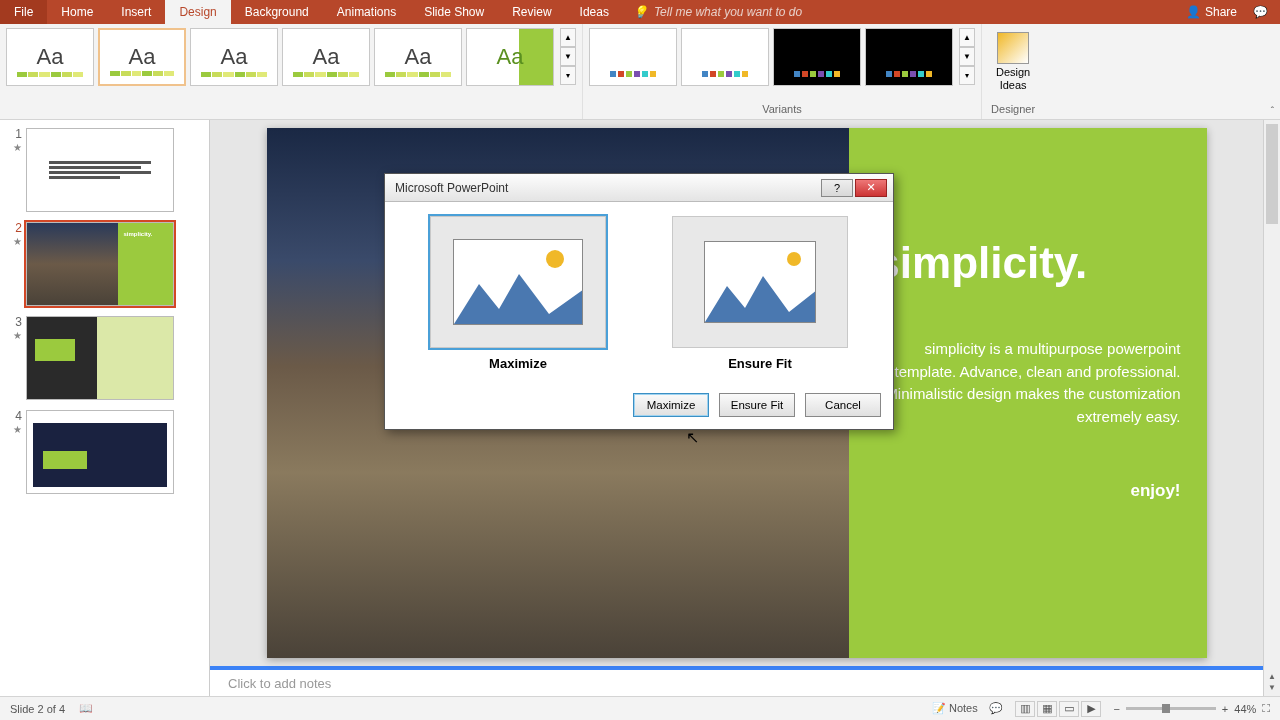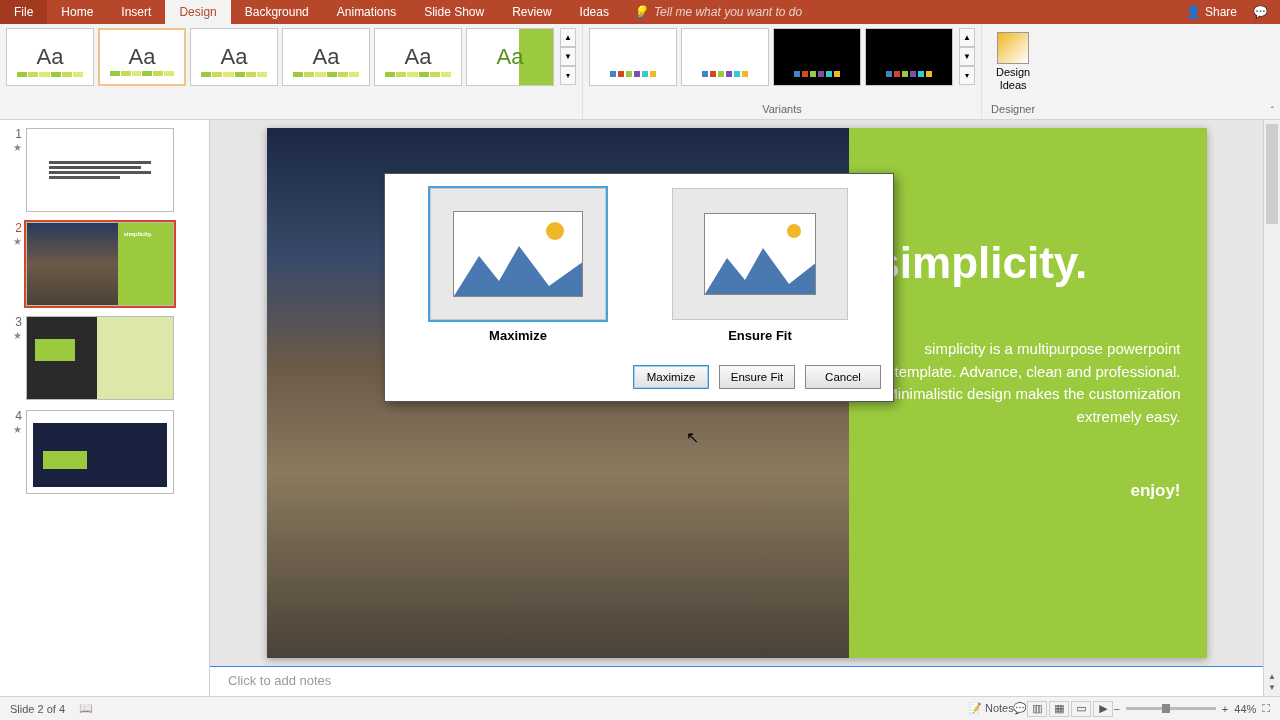--- a/index.html
+++ b/index.html
@@ -48,29 +48,29 @@
 
 .canvas-area { flex: 1; display: flex; flex-direction: column; position: relative; }
 .canvas { flex: 1; display: flex; align-items: center; justify-content: center; background: #e6e6e6; position: relative; }
 .slide { width: 940px; height: 530px; background: #222; position: relative; overflow: hidden; box-shadow: 0 2px 8px rgba(0,0,0,0.3); }
 .slide .photo { position: absolute; left: 0; top: 0; width: 62%; height: 100%; background: linear-gradient(#1a2844 0%, #3a4a6a 25%, #6b5a48 45%, #8a7a5e 65%, #4a4238 100%); }
 .slide .green { position: absolute; right: 0; top: 0; width: 38%; height: 100%; background: #9bca3e; color: #fff; padding: 30px 26px; }
 .slide .green h1 { font-size: 44px; font-weight: bold; margin-top: 80px; }
 .slide .green p { font-size: 15px; line-height: 1.5; margin-top: 50px; }
 .slide .green .enjoy { font-size: 17px; font-weight: bold; }
 
-.notes { height: 30px; background: #fff; border-top: 1px solid #3b82f6; padding: 6px 18px; color: #999; font-size: 13px; }
+.notes { height: 30px; background: #fff; border-top: 4px solid #3b82f6; padding: 6px 18px; color: #999; font-size: 13px; }
 
 .vscroll { width: 17px; background: #f0f0f0; border-left: 1px solid #d0d0d0; position: relative; }
 .vscroll .thumb { position: absolute; top: 4px; left: 2px; right: 2px; height: 100px; background: #cdcdcd; }
 .vscroll .arrows { position: absolute; bottom: 4px; left: 0; right: 0; display: flex; flex-direction: column; gap: 2px; align-items: center; font-size: 8px; color: #666; }
 
 
 .statusbar { position: absolute; bottom: 0; left: 0; right: 0; height: 24px; background: #f3f3f3; border-top: 1px solid #d4d4d4; display: flex; align-items: center; padding: 0 10px; font-size: 11px; color: #555; }
-.statusbar .right { margin-left: auto; display: flex; align-items: center; gap: 0; }
+.statusbar .right { margin-left: auto; display: flex; align-items: center; gap: 12px; }
 .view-btns { display: flex; gap: 2px; }
 .view-btns span { width: 20px; height: 16px; border: 1px solid #ccc; display: inline-flex; align-items: center; justify-content: center; cursor: pointer; }
 .zoom { display: flex; align-items: center; gap: 6px; }
 .zoom .track { width: 90px; height: 3px; background: #bbb; position: relative; }
 .zoom .track .thumb { position: absolute; left: 40%; top: -3px; width: 8px; height: 9px; background: #888; }
 .dialog { position: absolute; left: 384px; top: 173px; width: 510px; background: #f0f0f0; border: 1px solid #555; box-shadow: 3px 3px 10px rgba(0,0,0,0.4); font-size: 12px; }
 .dialog-title { height: 28px; background: linear-gradient(#fdfdfd,#e4e4e4); border-bottom: 1px solid #bbb; display: flex; align-items: center; padding: 0 6px 0 10px; }
 .dialog-title .t { flex: 1; color: #333; }
 .dialog-title .btn { width: 32px; height: 18px; border: 1px solid #888; background: linear-gradient(#eee,#d8d8d8); margin-left: 2px; display: flex; align-items: center; justify-content: center; font-size: 11px; cursor: pointer; }
 .dialog-title .btn.close { background: linear-gradient(#e77,#c33); color: #fff; border-color: #922; }
@@ -340,20 +340,25 @@
           <div class="thumb"></div>
         </div>
       <span>+</span>
       <span>44%</span>
       <span>⛶</span>
     </div>
   </div>
 </div>
 
 <div class="dialog">
+  <div class="dialog-title">
+    <span class="t">Microsoft PowerPoint</span>
+    <span class="btn">?</span>
+    <span class="btn close">✕</span>
+  </div>
   <div class="dialog-body">
     <div class="options">
       <div class="option selected">
         <div class="pic">
           <div class="inner">
             <div class="sun"></div>
             <svg class="mountain" viewBox="0 0 130 60" width="130" height="60">
                 <polygon points="0,60 25,20 45,45 65,10 95,50 130,25 130,60" fill="#4a78b0"></polygon>
               </svg>
           </div>

